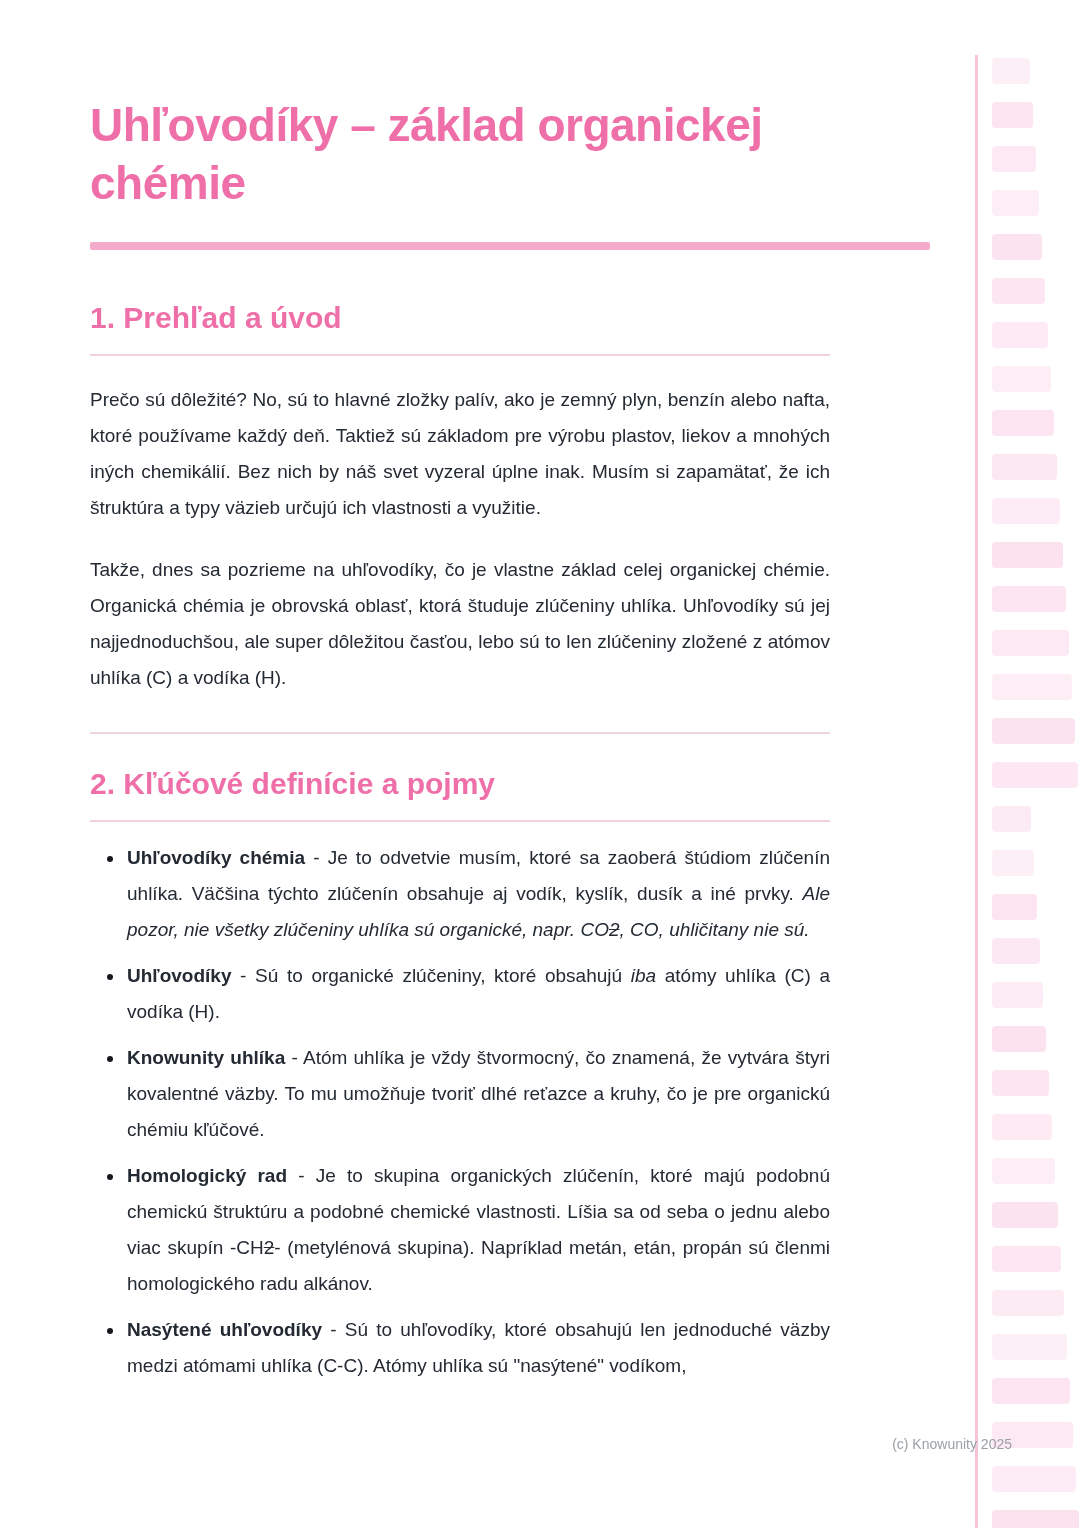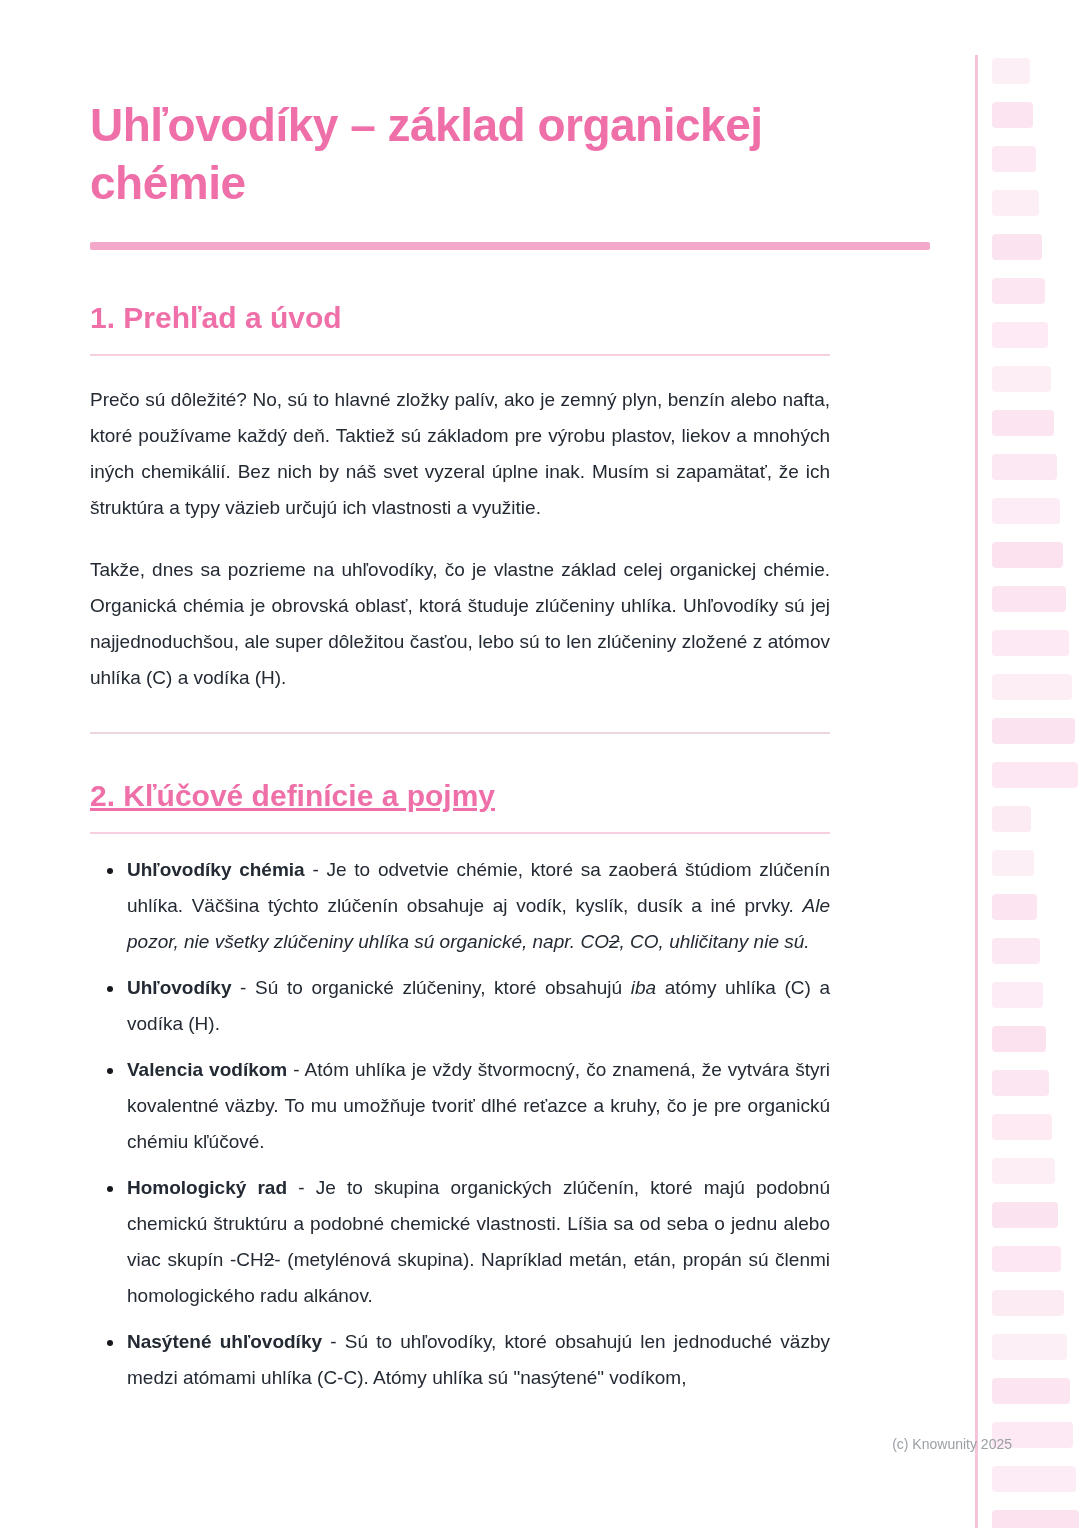--- a/index.html
+++ b/index.html
@@ -18,21 +18,21 @@
     background:#ffffff;
     font-family:"Liberation Sans", sans-serif;
   }
   .content{position:absolute;left:90px;top:8px;width:840px;}
   h1{
     font-size:46px;line-height:58px;font-weight:800;color:var(--accent);
     margin:88px 0 0;letter-spacing:-0.5px;width:760px;
   }
   .thick-rule{height:8px;background:var(--rule);margin-top:30px;width:840px;border-radius:2px;}
   h2{font-size:30px;line-height:36px;font-weight:700;color:var(--accent);margin:50px 0 0;}
-  h2.second{margin-top:44px;text-decoration:underline;}
+  h2.second{margin-top:32px;}
   .thin-rule{height:2px;background:var(--rule-light);margin-top:18px;width:740px;}
   p{font-size:19px;line-height:36px;color:var(--text);text-align:justify;margin:26px 0 0;width:740px;}
   .section-divider{height:2px;background:var(--divider);margin-top:36px;width:740px;}
   ul{margin:18px 0 0;padding-left:35px;width:740px;list-style:disc;}
   li{font-size:19px;line-height:36px;color:var(--text);text-align:justify;margin-bottom:10px;padding-left:2px;}
   li::marker{color:#15181c;}
   .b{font-weight:700;}
   .i{font-style:italic;}
   .strike{text-decoration:line-through;}
   .side-line{position:absolute;left:975px;top:55px;bottom:0;width:3px;background:#f7c3d9;}
@@ -58,25 +58,25 @@
     <p>Takže, dnes sa pozrieme na uhľovodíky, čo je vlastne základ celej organickej chémie. Organická chémia je obrovská oblasť, ktorá študuje zlúčeniny uhlíka. Uhľovodíky sú jej najjednoduchšou, ale super dôležitou časťou, lebo sú to len zlúčeniny zložené z atómov uhlíka (C) a vodíka (H).</p>
   </section>
 
   <div class="section-divider"></div>
 
   <section>
     <h2 class="second">2. Kľúčové definície a pojmy</h2>
     <div class="thin-rule"></div>
 
     <ul>
-      <li><span class="b">Uhľovodíky chémia</span><span> - Je to odvetvie chémie, ktoré sa zaoberá štúdiom zlúčenín uhlíka. Väčšina týchto zlúčenín obsahuje aj vodík, kyslík, dusík a iné prvky. </span><span class="i">Ale pozor, nie všetky zlúčeniny uhlíka sú organické, napr. CO</span><span class="i strike">2</span><span class="i">, CO, uhličitany nie sú.</span></li>
+      <li><span class="b">Uhľovodíky chémia</span><span> - Je to odvetvie musím, ktoré sa zaoberá štúdiom zlúčenín uhlíka. Väčšina týchto zlúčenín obsahuje aj vodík, kyslík, dusík a iné prvky. </span><span class="i">Ale pozor, nie všetky zlúčeniny uhlíka sú organické, napr. CO</span><span class="i strike">2</span><span class="i">, CO, uhličitany nie sú.</span></li>
 
       <li><span class="b">Uhľovodíky</span><span> - Sú to organické zlúčeniny, ktoré obsahujú </span><span class="i">iba</span><span> atómy uhlíka (C) a vodíka (H).</span></li>
 
-      <li><span class="b">Valencia vodíkom</span><span> - Atóm uhlíka je vždy štvormocný, čo znamená, že vytvára štyri kovalentné väzby. To mu umožňuje tvoriť dlhé reťazce a kruhy, čo je pre organickú chémiu kľúčové.</span></li>
+      <li><span class="b">Knowunity uhlíka</span><span> - Atóm uhlíka je vždy štvormocný, čo znamená, že vytvára štyri kovalentné väzby. To mu umožňuje tvoriť dlhé reťazce a kruhy, čo je pre organickú chémiu kľúčové.</span></li>
 
       <li><span class="b">Homologický rad</span><span> - Je to skupina organických zlúčenín, ktoré majú podobnú chemickú štruktúru a podobné chemické vlastnosti. Líšia sa od seba o jednu alebo viac skupín -CH</span><span class="strike">2</span><span>- (metylénová skupina). Napríklad metán, etán, propán sú členmi homologického radu alkánov.</span></li>
 
       <li><span class="b">Nasýtené uhľovodíky</span><span> - Sú to uhľovodíky, ktoré obsahujú len jednoduché väzby medzi atómami uhlíka (C-C). Atómy uhlíka sú "nasýtené" vodíkom,</span></li>
     </ul>
   </section>
 
 </div>
 
 <div class="side-line"></div>

